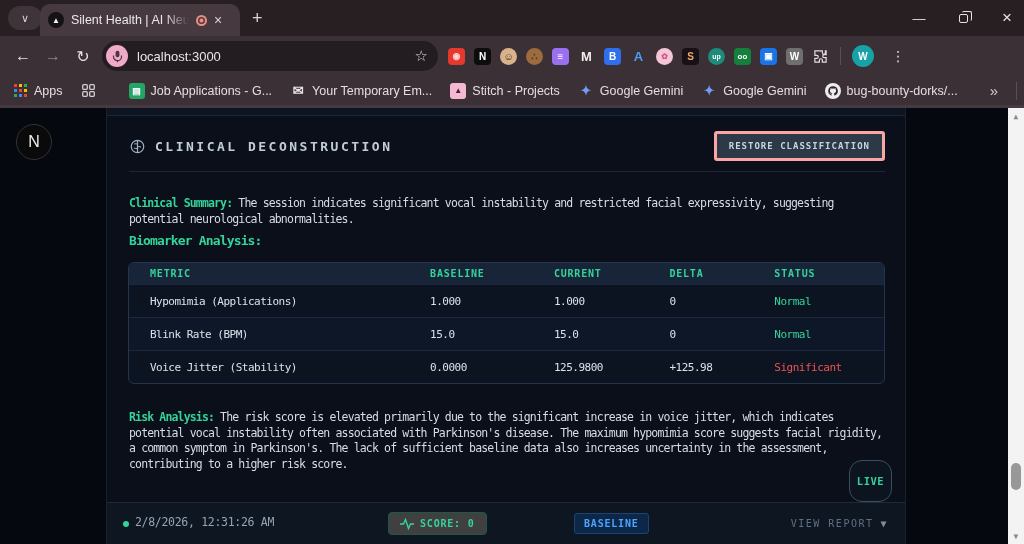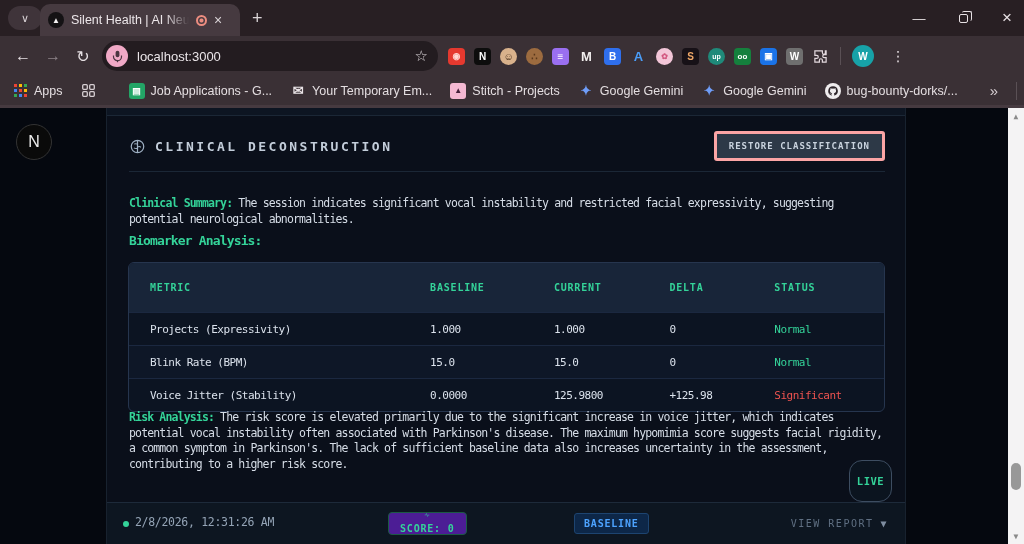--- a/index.html
+++ b/index.html
@@ -88,36 +88,36 @@
   .header-divider{ position:absolute; left:22px; top:63px; width:756px; height:1px; background:#1b2736;}
   .para{ position:absolute; left:22px; width:757px; font-size:11.5px; letter-spacing:-0.85px;
     line-height:15.6px; color:#d6dde7;}
   .para .plabel{ color:var(--green); font-weight:bold;}
   .summary-para{ top:88px;}
   .biomarker-label{ position:absolute; left:22px; top:125px; font-size:13px; letter-spacing:-0.85px;
     font-weight:bold; color:var(--green);}
   .bio-table{ position:absolute; left:21px; top:154px; width:757px; border:1px solid #26354e;
     border-radius:6px; overflow:hidden; background:var(--row-bg);}
   .trow{ display:flex; align-items:center;}
-  .trow.thead{ height:49px; background:var(--thead-bg);}
+  .trow.thead{ height:21px; background:var(--thead-bg);}
   .trow.tbody{ height:33px; border-top:1px solid #1b2840;}
   .trow.tbody:nth-child(odd){ background:#0e1727;}
   .tc{ padding-left:21px; font-size:11px; letter-spacing:-0.5px; color:#dbe2ec; white-space:nowrap;}
   .thead .tc{ color:var(--green); font-size:10px; font-weight:bold; letter-spacing:0.8px;}
   .c1{width:37.1%;} .c2{width:16.4%;} .c3{width:15.3%;} .c4{width:13.9%;} .c5{width:17.3%;}
   .status-normal{ color:var(--green);}
   .status-significant{ color:var(--red);}
   .risk-para{ top:302px;}
   .status-bar{ position:absolute; left:0; top:394px; width:100%; height:42px; background:var(--bar-bg);
     border-top:1px solid #1d2a3a;}
   .live-dot{ position:absolute; left:16px; top:18px; width:6px; height:6px; border-radius:50%;
     background:var(--green);}
   .timestamp{ position:absolute; left:28px; top:12px; font-size:11.5px; letter-spacing:-0.3px; color:#94a4b6;}
   .score-pill{ position:absolute; left:281px; top:9px; height:23px; display:flex; align-items:center;
-    gap:6px; padding:0 11px; background:#4c1d95; border:1px solid #1c5a45; border-radius:4px;flex-direction:column;}
+    gap:6px; padding:0 11px; background:#404040; border:1px solid #1c5a45; border-radius:4px;}
   .score-label{ color:var(--green); font-size:10px; font-weight:bold; letter-spacing:0.8px;}
   .baseline-badge{ position:absolute; left:467px; top:10px; height:21px; display:flex; align-items:center;
     padding:0 9px; background:#0d2748; border:1px solid #1d4470; border-radius:3px;
     color:var(--blue); font-size:10px; font-weight:bold; letter-spacing:0.8px;}
   .view-report{ position:absolute; right:17px; top:15px; color:#5f6f82; font-size:10px;
     letter-spacing:1.5px; cursor:pointer; display:flex; align-items:flex-end; gap:7px;}
   .view-report .caret{ font-size:10px; color:#7e8da0;}
   .live-btn{ position:absolute; left:849px; top:352px; width:43px; height:42px; background:#0b141f;
     border:1px solid #3d4d61; border-radius:13px; color:var(--green); font-size:10.5px; font-weight:bold;
     letter-spacing:0.5px; display:flex; align-items:center; justify-content:center; cursor:pointer;
@@ -291,21 +291,21 @@
 
       <div class="bio-table">
         <div class="trow thead">
           <span class="tc c1">METRIC</span>
           <span class="tc c2">BASELINE</span>
           <span class="tc c3">CURRENT</span>
           <span class="tc c4">DELTA</span>
           <span class="tc c5">STATUS</span>
         </div>
         <div class="trow tbody">
-          <span class="tc c1">Projects (Expressivity)</span>
+          <span class="tc c1">Hypomimia (Applications)</span>
           <span class="tc c2">1.000</span>
           <span class="tc c3">1.000</span>
           <span class="tc c4">0</span>
           <span class="tc c5 status-normal">Normal</span>
         </div>
         <div class="trow tbody">
           <span class="tc c1">Blink Rate (BPM)</span>
           <span class="tc c2">15.0</span>
           <span class="tc c3">15.0</span>
           <span class="tc c4">0</span>

